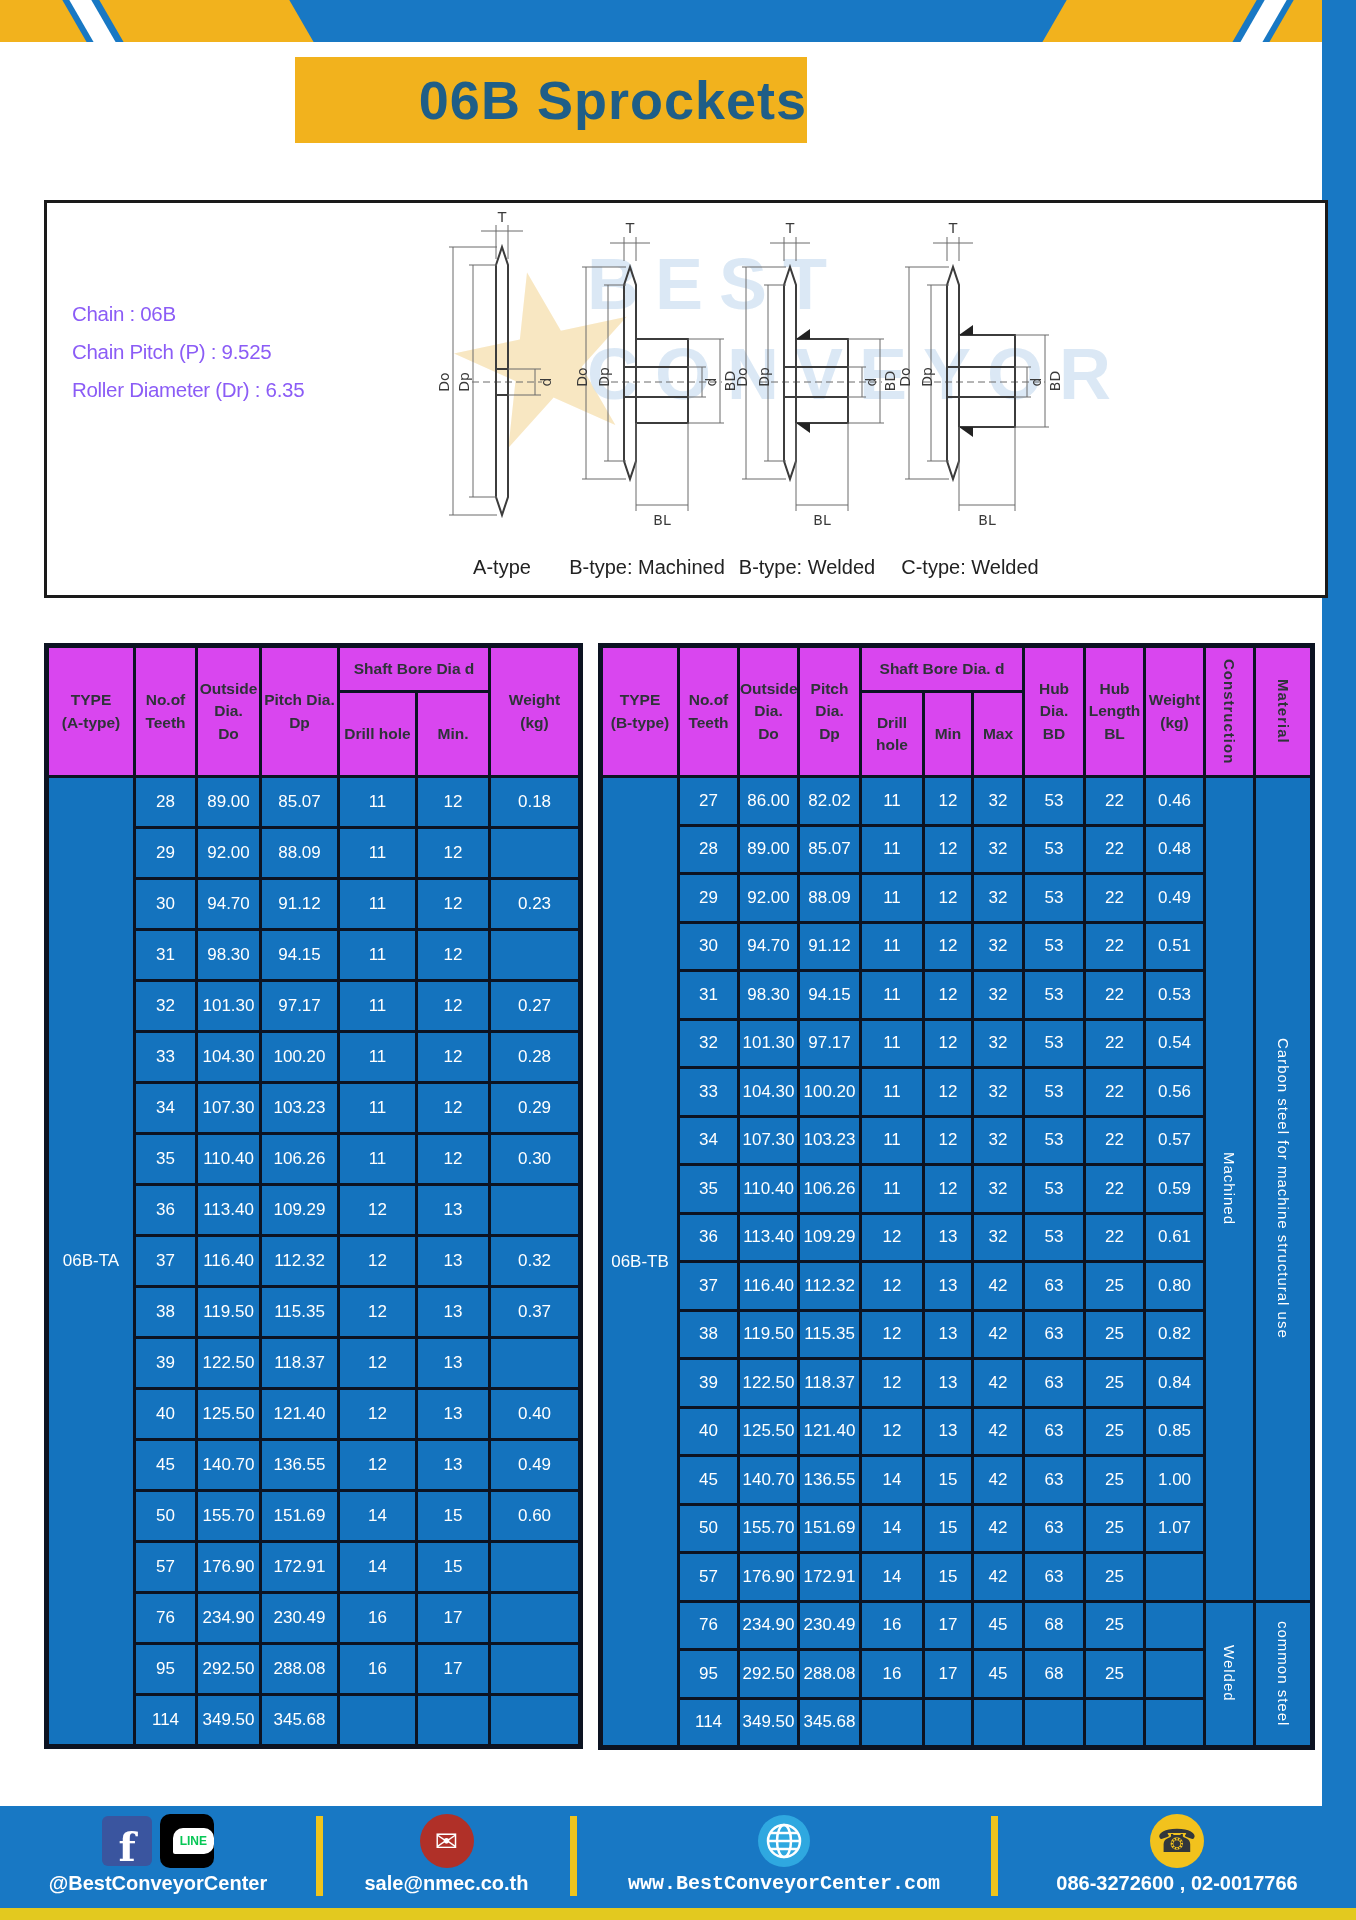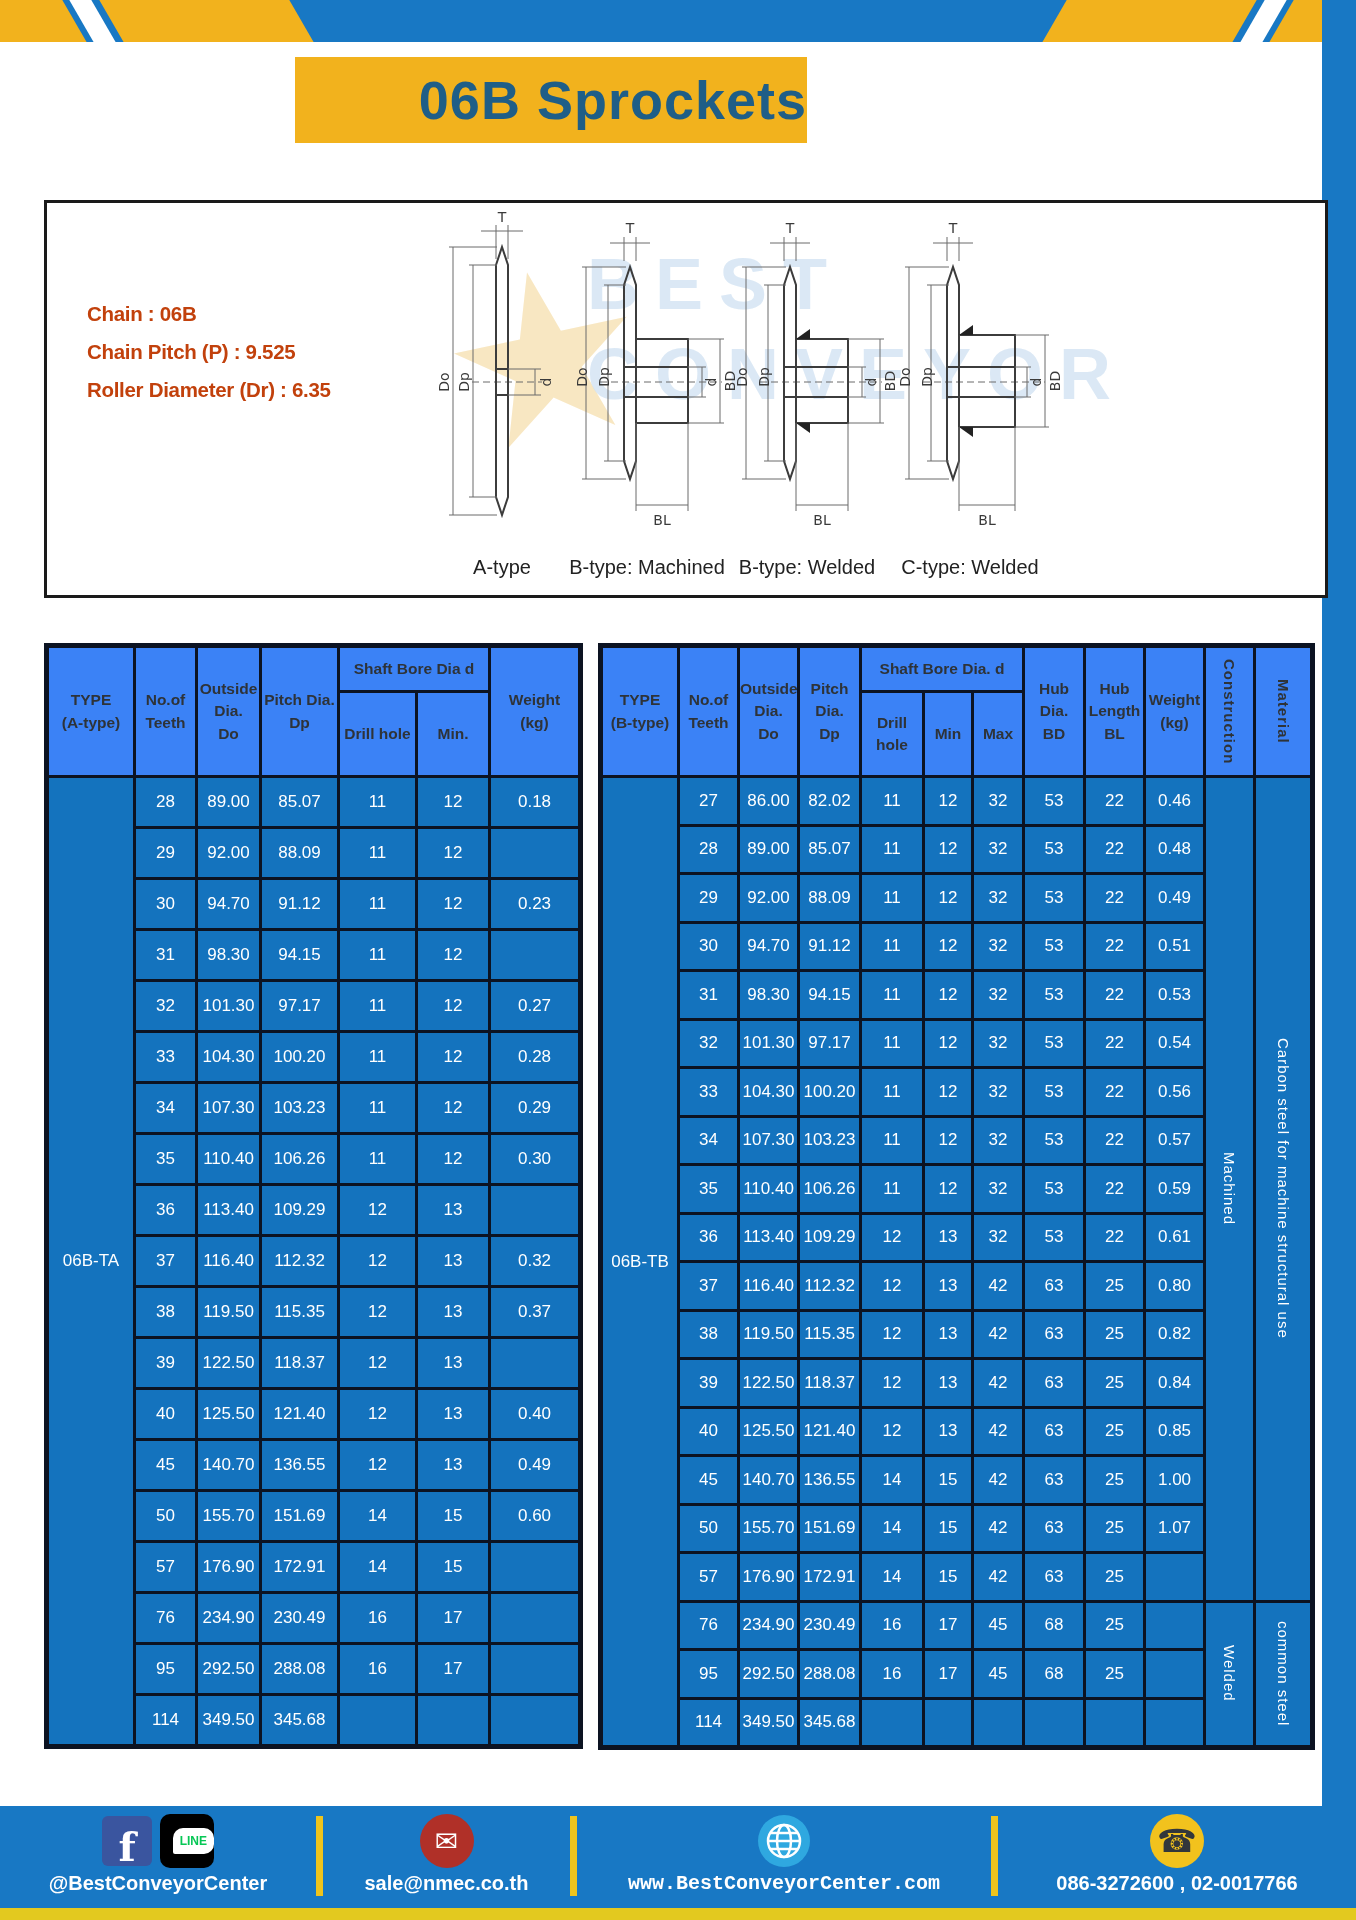--- a/index.html
+++ b/index.html
@@ -22,34 +22,34 @@
              display:flex;align-items:center;justify-content:flex-end;}
   .title-box span{font-size:54px;font-weight:bold;color:#1F5E87;letter-spacing:1px;}
 
   
   .panel{left:44px;top:200px;width:1278px;height:392px;background:#fff;
          border:3px solid #1a1a1a;overflow:hidden;}
   .wm-star{left:395px;top:40px;font-size:230px;color:#F8E7C2;transform:rotate(-12deg);
            line-height:1;user-select:none;}
   .wm-text{color:#CFE1F2;font-weight:bold;letter-spacing:16px;opacity:.75;line-height:1;}
   .specs{left:25px;top:92px;width:400px;}
-  .spec-line{font-size:20.5px;font-weight:bold;color:#c2410c;line-height:38px;
-             letter-spacing:-0.3px;white-space:nowrap;margin-left:15px;}
+  .spec-line{font-size:20.5px;font-weight:normal;color:#8b5cf6;line-height:38px;
+             letter-spacing:-0.3px;white-space:nowrap;}
   .diag{top:6px;}
   .diag svg{display:block;}
   .diag .cap{text-align:center;font-size:20px;color:#222;margin-top:2px;white-space:nowrap;}
   .dline{stroke:#6a6a6a;stroke-width:1;}
   .dtxt{font-size:14px;fill:#3a3a3a;font-family:"DejaVu Sans",sans-serif;}
   .shape{stroke:#3c3c3c;stroke-width:2;fill:none;}
 
   
   table{border-collapse:collapse;table-layout:fixed;position:absolute;top:643px;}
   table,th,td{border:3px solid #0C1322;}
   table{border-width:5px;}
-  th{background:#3b82f6;color:#2E3338;font-weight:bold;font-size:15.5px;
+  th{background:#d946ef;color:#2E3338;font-weight:bold;font-size:15.5px;
      white-space:pre-line;line-height:1.45;padding:0;}
   td{background:#1473BE;color:#ffffff;font-size:17px;text-align:center;padding:0;}
   .t-left{left:44px;width:534px;}
   .t-right{left:598px;width:712px;}
   .t-left td{height:48px;}
   .t-right td{height:45.5px;}
   .hr1 th{height:42px;}
   .hr2 th{height:82px;}
   th.vert, td.vert-cell{writing-mode:vertical-rl;text-orientation:mixed;}
   th.vert{font-size:15px;letter-spacing:1px;}

